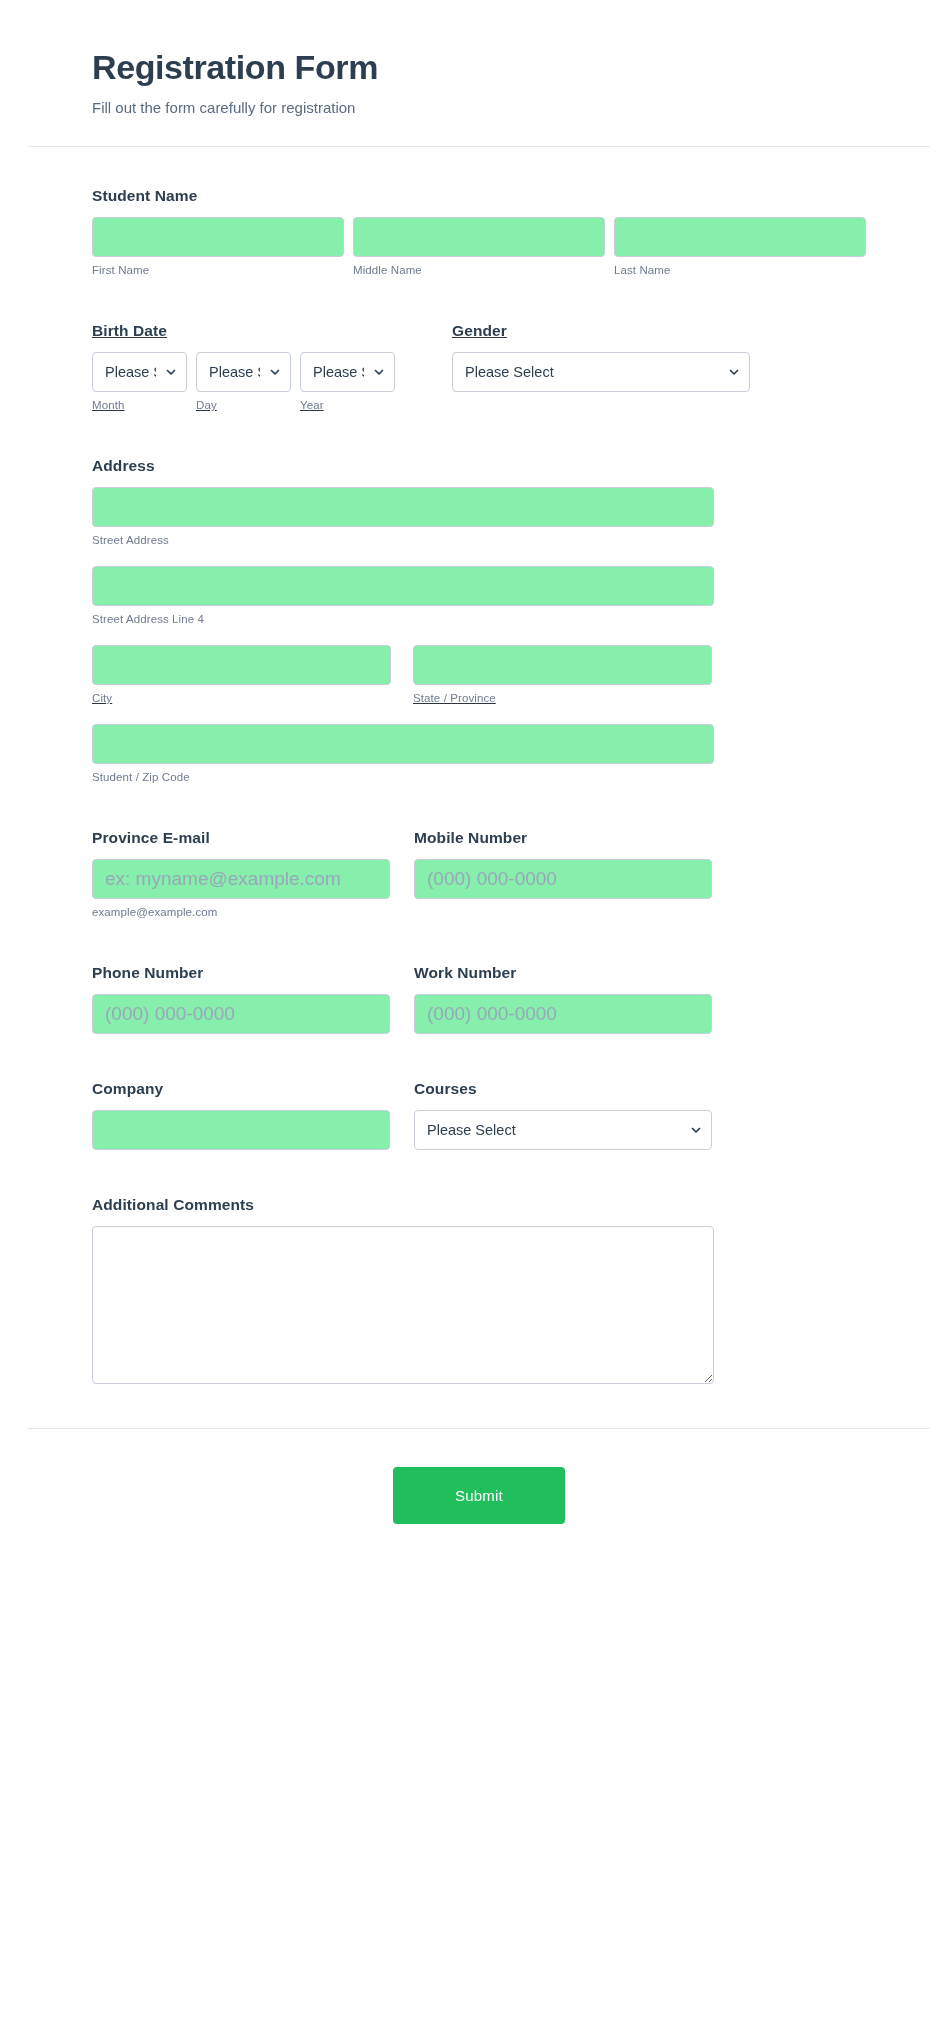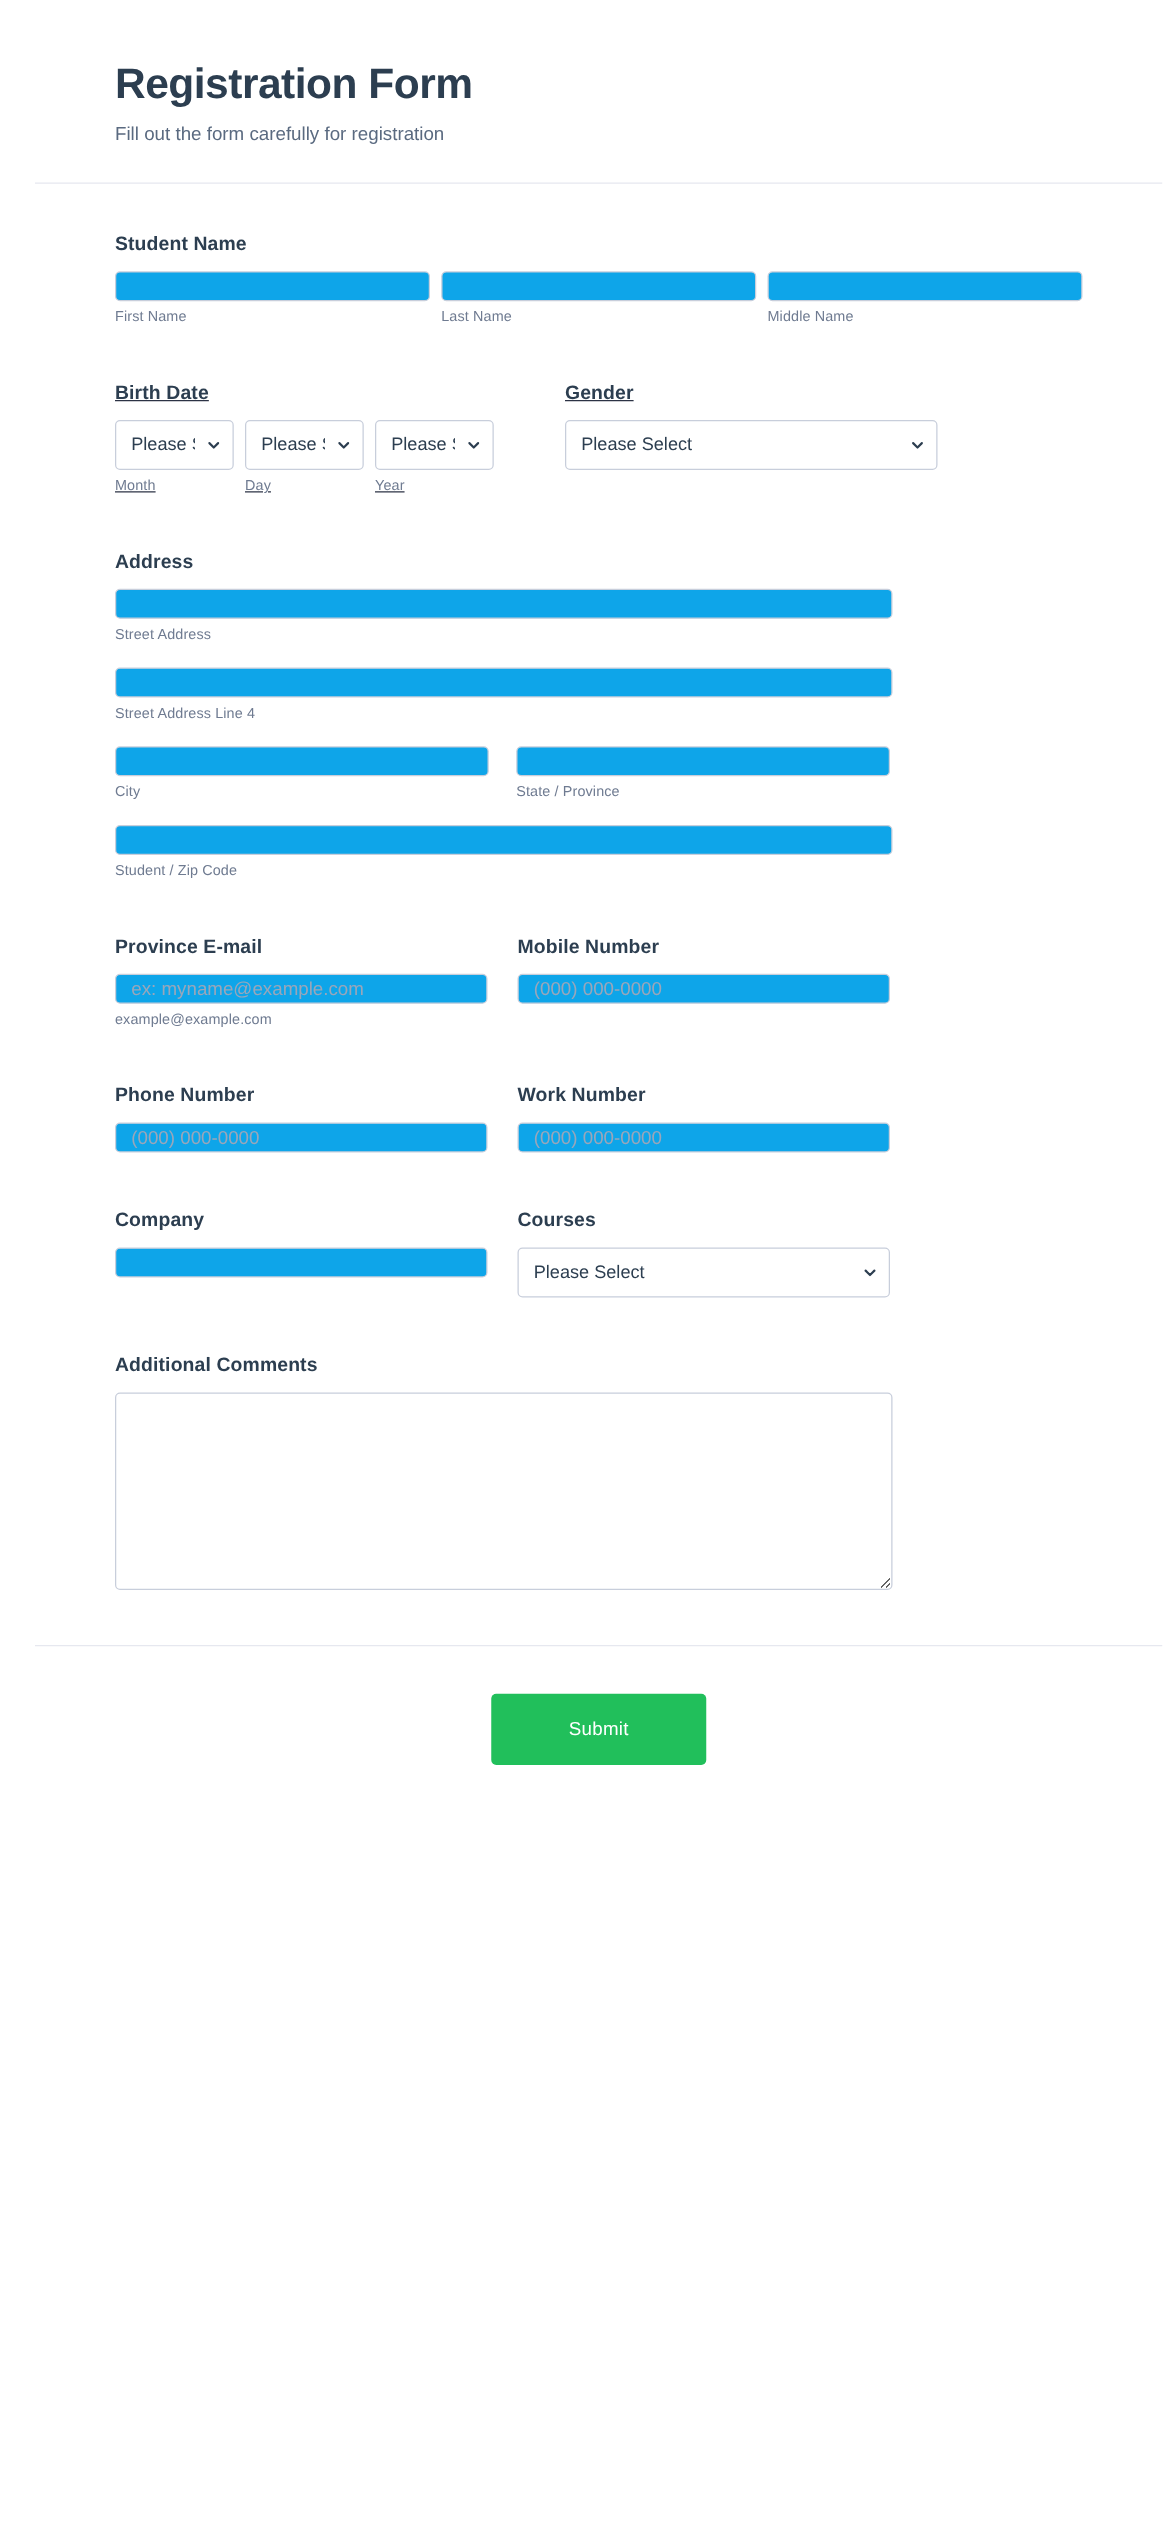--- a/index.html
+++ b/index.html
@@ -63,27 +63,27 @@
     display: block;
     font-size: 11.5px;
     color: #6f7b91;
     margin-top: 7px;
     letter-spacing: 0.1px;
   }
 
   
   .tinput {
     width: 100%;
-    height: 24px;
+    height: 40px;
     border: 1px solid #c8cedb;
     border-radius: 4px;
-    background: #0ea5e9;
+    background: #86efac;
     padding: 0 12px;
     font-family: "Liberation Sans", sans-serif;
-    font-size: 15px;
+    font-size: 19px;
     color: #2c3e50;
     outline: none;
   }
   .tinput::placeholder { color: #9aa6ba; }
 
   
   .sel-wrap { position: relative; display: block; }
   .sel {
     width: 100%;
     height: 40px;
@@ -125,21 +125,21 @@
   .date-col { width: 335px; }
   .gender-col { width: 298px; margin-left: 25px; }
 
   .date-selects { display: flex; gap: 9px; }
   .date-item { width: 95px; }
 
   .half-row { gap: 24px; }
   .half-col { width: 298px; }
 
   .citystate-row { gap: 22px; }
-  .citystate-col { width: 299px; }
+  .citystate-col { width: 299px; text-decoration: underline; }
 
   .full { width: 622px; }
 
   
   .tarea {
     width: 622px;
     height: 158px;
     border: 1px solid #c8cedb;
     border-radius: 4px;
     background: #ffffff;
@@ -191,25 +191,25 @@
 
     <div class="field-block gap-lg">
       <span class="field-label">Student Name</span>
       <div class="row name-row">
         <div class="name-col">
           <input class="tinput" type="text" placeholder="" style="">
           <span class="sublabel">First Name</span>
         </div>
         <div class="name-col">
           <input class="tinput" type="text" placeholder="" style="">
+          <span class="sublabel">Middle Name</span>
+        </div>
+        <div class="name-col">
+          <input class="tinput" type="text" placeholder="" style="">
           <span class="sublabel">Last Name</span>
-        </div>
-        <div class="name-col">
-          <input class="tinput" type="text" placeholder="" style="">
-          <span class="sublabel">Middle Name</span>
         </div>
       </div>
     </div>
 
     <div class="field-block gap-lg">
       <div class="row date-gender-row">
 
         <div class="date-col">
           <span class="field-label">Birth Date</span>
           <div class="date-selects">

